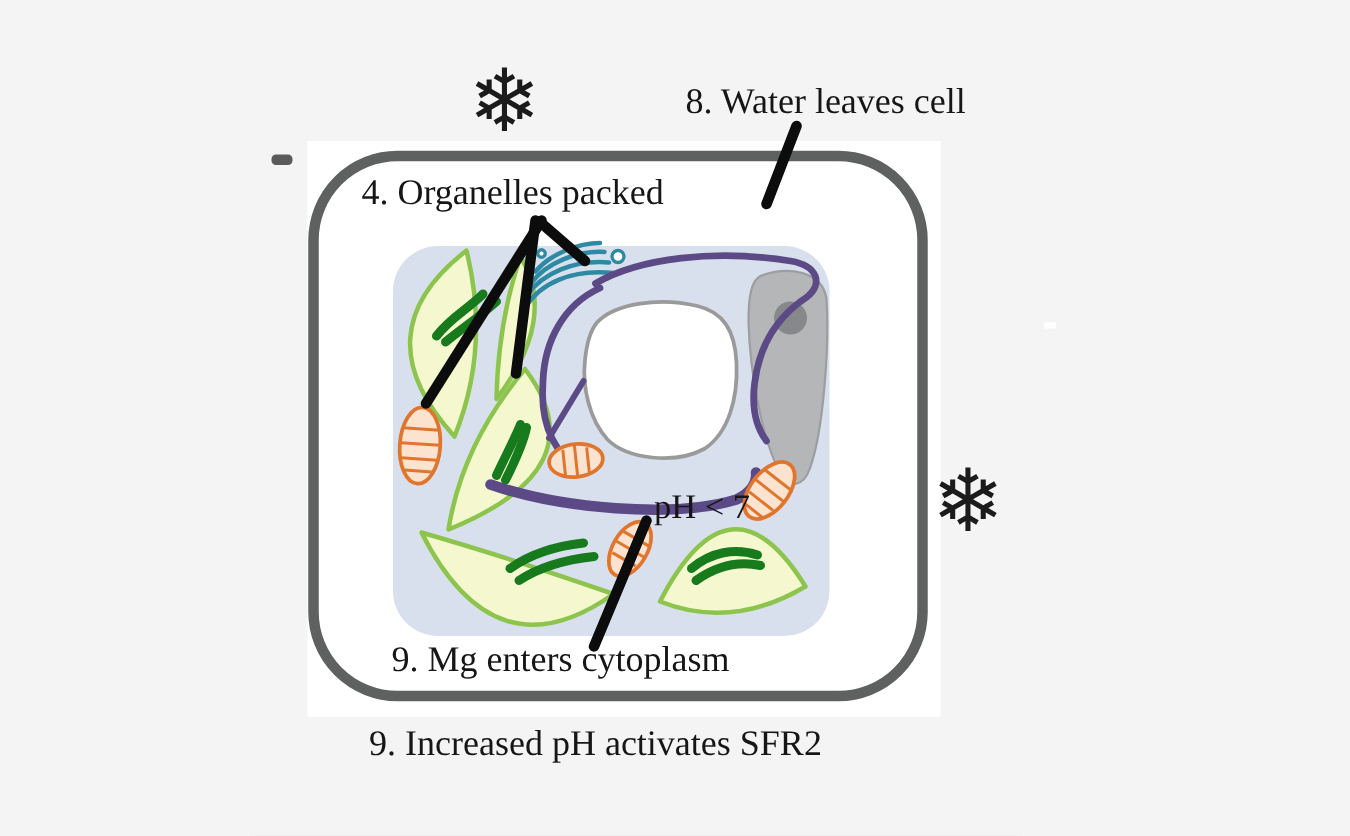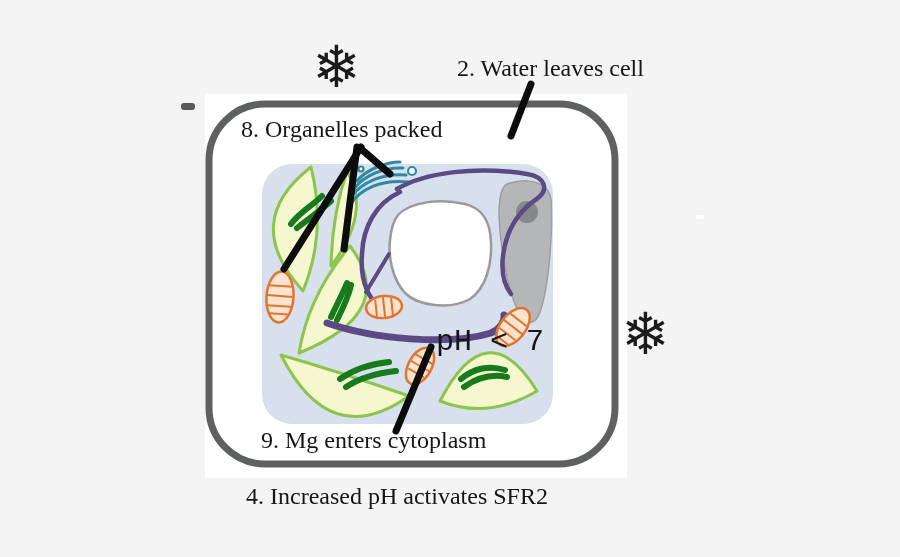--- a/index.html
+++ b/index.html
@@ -26,21 +26,21 @@
   .pur{stroke:var(--endomembrane);fill:none;stroke-linecap:round;}
   .gol{stroke:var(--golgi);fill:none;stroke-width:3;stroke-linecap:round;}
   .golc{stroke:var(--golgi);fill:#ffffff;stroke-width:2.2;}
   .nuc{fill:var(--nucleus_fill);stroke:#9d9ea0;stroke-width:1.5;}
   .ptr{stroke:var(--pointer);stroke-width:7;fill:none;stroke-linecap:round;}
   .lbl{position:absolute;font-size:24px;white-space:nowrap;}
   #lbl1{left:457px;top:55px;}
   #lbl2{left:241px;top:116px;}
   #lbl3{left:261px;top:427px;}
   #lbl4{left:246px;top:483px;}
-  #ph{left:436px;top:325px;font-size:30px;font-family:Liberation Mono, monospace;}
+  #ph{left:436px;top:325px;font-size:23px;}
   .snow{position:absolute;font-family:"DejaVu Sans",sans-serif;font-size:58px;
         line-height:1;color:var(--snowflake);}
   #snow-top{left:312px;top:38px;}
   #snow-right{left:621px;top:305px;}
 </style>
 </head>
 <body>
 
 <div class="canvas">
 
@@ -120,22 +120,22 @@
 
     <g>
       <path class="ptr" d="M 531,84 L 511,136"></path>
       <path class="ptr" d="M 361,147 L 284,269"></path>
       <path class="ptr" d="M 357,147 L 344,249"></path>
       <path class="ptr" stroke-width="8" d="M 360,148 L 390,174"></path>
       <path class="ptr" d="M 431,347 L 396,431"></path>
     </g>
   </svg>
 
-  <div class="lbl" id="lbl1">2. Water leaves cell</div>
-  <div class="lbl" id="lbl2">8. Organelles packed</div>
+  <div class="lbl" id="lbl1">8. Water leaves cell</div>
+  <div class="lbl" id="lbl2">4. Organelles packed</div>
   <div class="lbl" id="lbl3">9. Mg enters cytoplasm</div>
-  <div class="lbl" id="lbl4">4. Increased pH activates SFR2</div>
+  <div class="lbl" id="lbl4">9. Increased pH activates SFR2</div>
   <div class="lbl" id="ph">pH &lt; 7</div>
 
   <span class="snow" id="snow-top">❄</span>
   <span class="snow" id="snow-right">❄</span>
 
 </div>
 
 </body></html>

